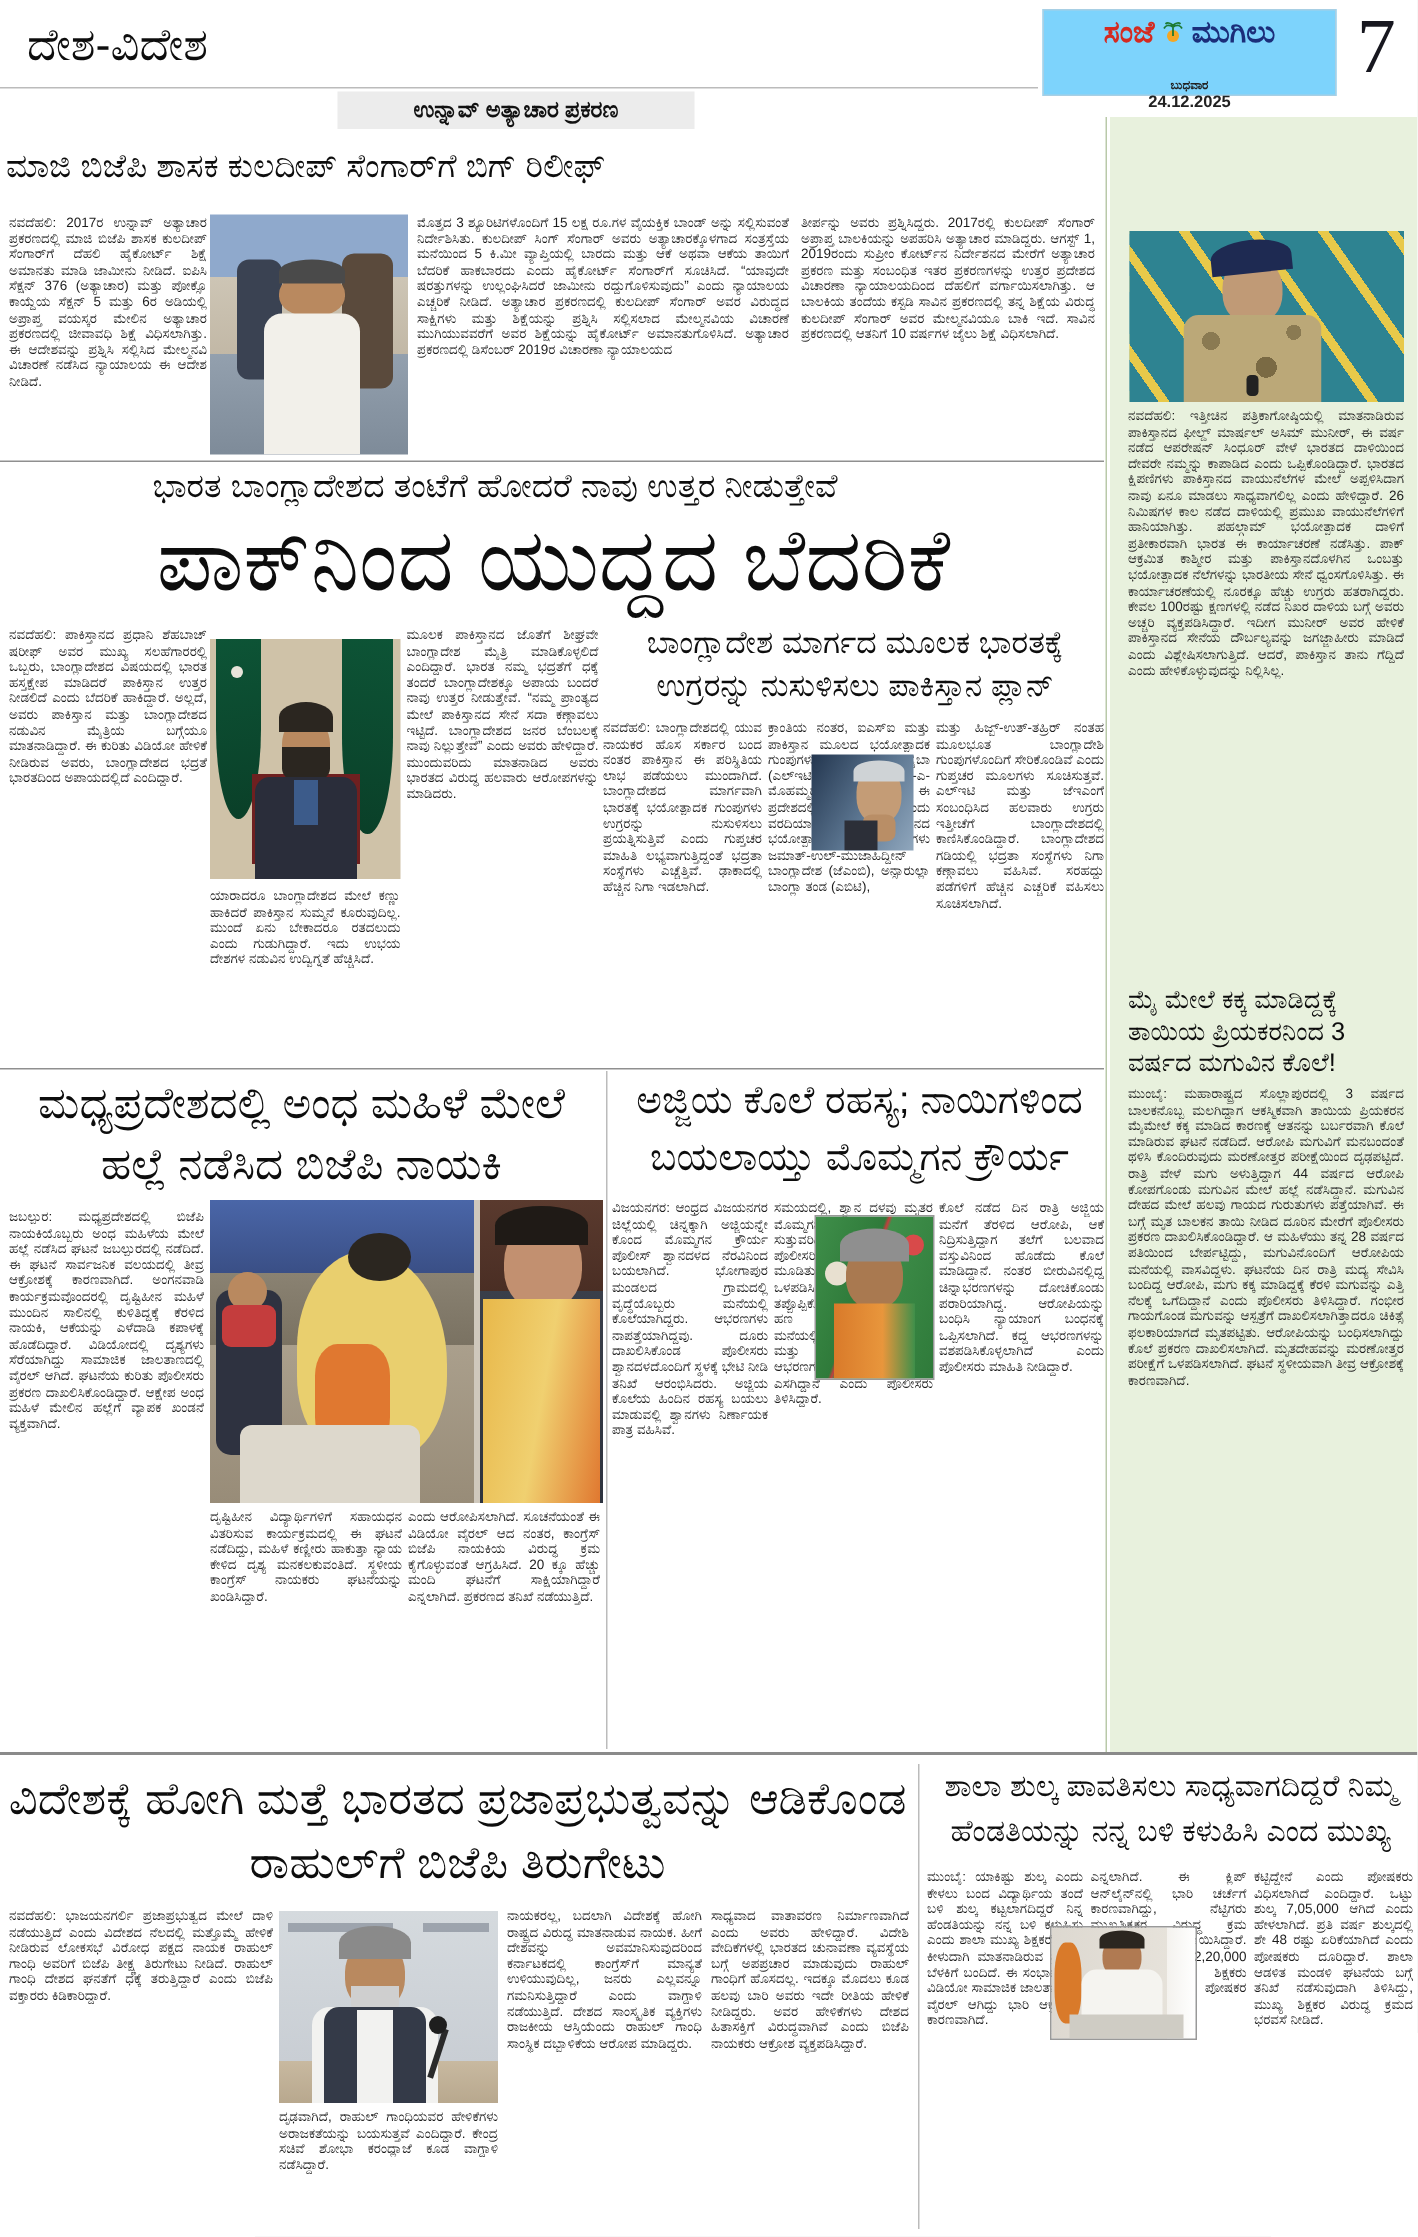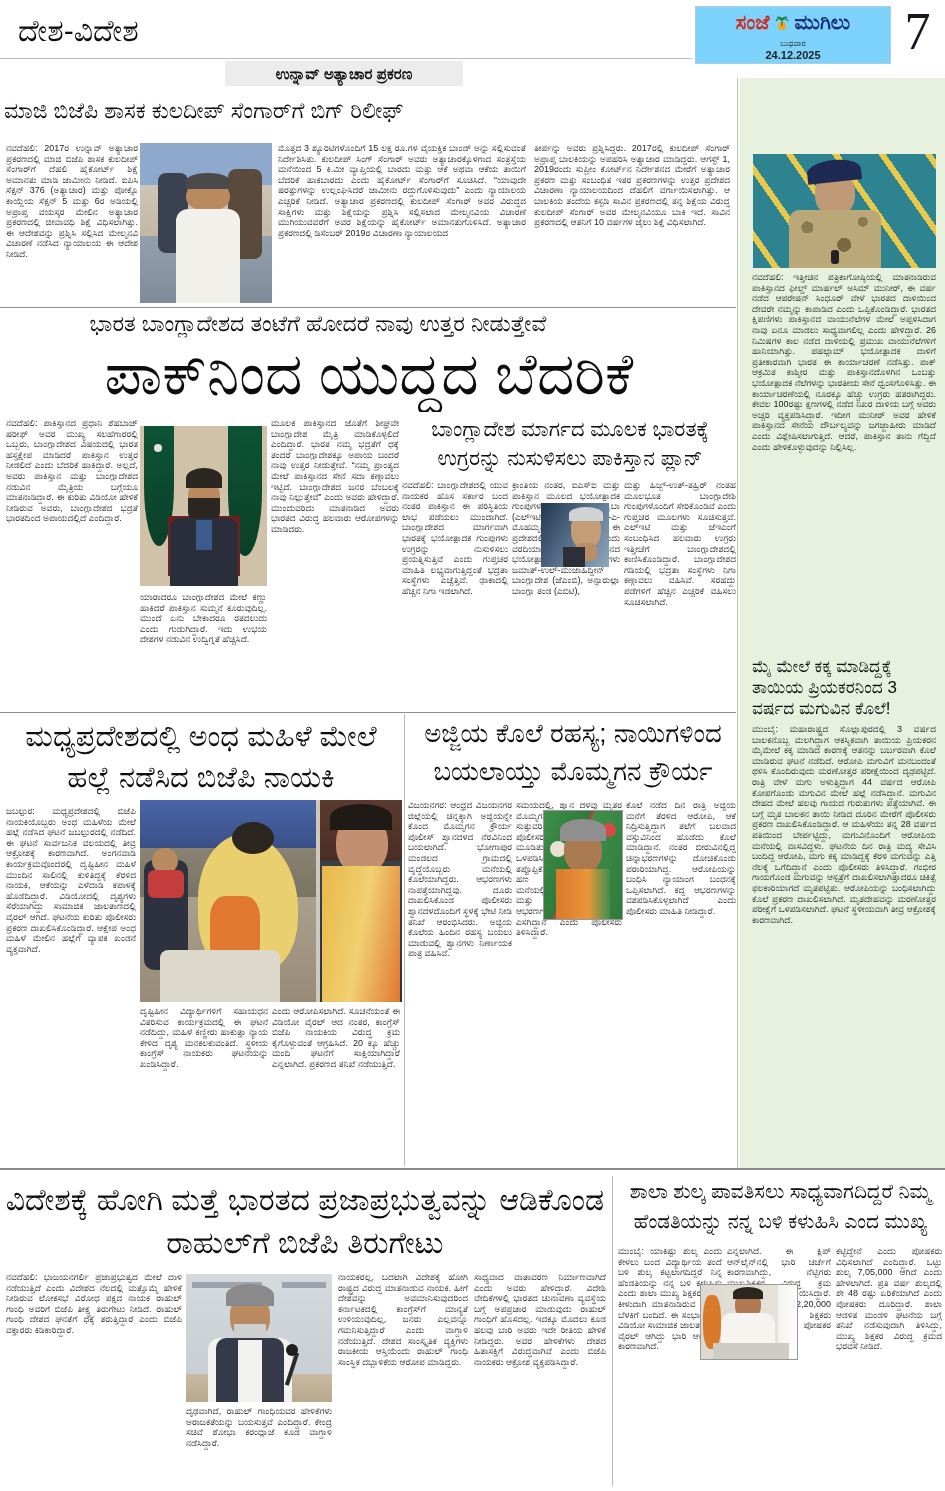--- a/index.html
+++ b/index.html
@@ -26,21 +26,21 @@
     <div style="margin-top:4px;">
       <span style="color:#d42a20;font-weight:bold;font-size:20px;">ಸಂಜೆ</span>
       <span style="display:inline-block;vertical-align:middle;">
         <svg width="16" height="16" viewBox="0 0 16 16">
           <circle cx="8" cy="11" r="4" fill="#f5a623"></circle>
           <path d="M8 11 L8 4 M8 5 C5 3 3 4 2 6 M8 5 C11 3 13 4 14 6 M8 4 C6 2 4 2 3 3 M8 4 C10 2 12 2 13 3" stroke="#1c7a33" stroke-width="1.2" fill="none"></path>
         </svg>
       </span>
       <span style="color:#1b2e7a;font-weight:bold;font-size:20px;">ಮುಗಿಲು</span>
     </div>
-    <div style="font-size:8px;font-weight:normal;color:#222;margin-top:4px;">ಬುಧವಾರ</div>
+    <div style="font-size:8px;font-weight:bold;color:#222;margin-top:18px;">ಬುಧವಾರ</div>
     <div style="font-size:11px;font-weight:bold;color:#222;">24.12.2025</div>
   </div>
   <div class="abs" style="left:890px;top:2px;width:55px;height:60px;font-family:'Liberation Serif',serif;font-size:52px;color:#17171f;text-align:center;line-height:60px;">7</div>
 
   <div class="abs" style="left:740px;top:78px;width:205px;height:1090px;background:#e8f1dd;"></div>
   <div class="rule" style="left:737px;top:78px;width:1px;height:1090px;background:#b9c9a9;"></div>
 
   <div class="abs" style="left:225px;top:61px;width:238px;height:25px;background:#ececec;text-align:center;">
     <span style="font-size:15px;font-weight:bold;color:#111;line-height:25px;">ಉನ್ನಾವ್ ಅತ್ಯಾಚಾರ ಪ್ರಕರಣ</span>
   </div>
@@ -54,21 +54,21 @@
     <div style="left:46px;top:38px;width:44px;height:30px;background:#b9895f;border-radius:50% 50% 45% 45%;"></div>
     <div style="left:46px;top:30px;width:44px;height:16px;background:#4a4a4a;border-radius:50% 50% 0 0;"></div>
     <div style="left:36px;top:66px;width:64px;height:94px;background:#f2f0ea;border-radius:12px 12px 0 0;"></div>
   </div>
 
   <div class="bodycol" style="left:278px;top:143px;width:248px;height:160px;">ಮೊತ್ತದ 3 ಶ್ಯೂರಿಟಿಗಳೊಂದಿಗೆ 15 ಲಕ್ಷ ರೂ.ಗಳ ವೈಯಕ್ತಿಕ ಬಾಂಡ್ ಅನ್ನು ಸಲ್ಲಿಸುವಂತೆ ನಿರ್ದೇಶಿಸಿತು. ಕುಲದೀಪ್ ಸಿಂಗ್ ಸೆಂಗಾರ್ ಅವರು ಅತ್ಯಾಚಾರಕ್ಕೊಳಗಾದ ಸಂತ್ರಸ್ತೆಯ ಮನೆಯಿಂದ 5 ಕಿ.ಮೀ ವ್ಯಾಪ್ತಿಯಲ್ಲಿ ಬಾರದು ಮತ್ತು ಆಕೆ ಅಥವಾ ಆಕೆಯ ತಾಯಿಗೆ ಬೆದರಿಕೆ ಹಾಕಬಾರದು ಎಂದು ಹೈಕೋರ್ಟ್ ಸೆಂಗಾರ್‌ಗೆ ಸೂಚಿಸಿದೆ. “ಯಾವುದೇ ಷರತ್ತುಗಳನ್ನು ಉಲ್ಲಂಘಿಸಿದರೆ ಜಾಮೀನು ರದ್ದುಗೊಳಿಸುವುದು” ಎಂದು ನ್ಯಾಯಾಲಯ ಎಚ್ಚರಿಕೆ ನೀಡಿದೆ. ಅತ್ಯಾಚಾರ ಪ್ರಕರಣದಲ್ಲಿ ಕುಲದೀಪ್ ಸೆಂಗಾರ್ ಅವರ ವಿರುದ್ಧದ ಸಾಕ್ಷಿಗಳು ಮತ್ತು ಶಿಕ್ಷೆಯನ್ನು ಪ್ರಶ್ನಿಸಿ ಸಲ್ಲಿಸಲಾದ ಮೇಲ್ಮನವಿಯ ವಿಚಾರಣೆ ಮುಗಿಯುವವರೆಗೆ ಅವರ ಶಿಕ್ಷೆಯನ್ನು ಹೈಕೋರ್ಟ್ ಅಮಾನತುಗೊಳಿಸಿದೆ. ಅತ್ಯಾಚಾರ ಪ್ರಕರಣದಲ್ಲಿ ಡಿಸೆಂಬರ್ 2019ರ ವಿಚಾರಣಾ ನ್ಯಾಯಾಲಯದ</div>
   <div class="bodycol" style="left:534px;top:143px;width:196px;height:160px;">ತೀರ್ಪನ್ನು ಅವರು ಪ್ರಶ್ನಿಸಿದ್ದರು. 2017ರಲ್ಲಿ ಕುಲದೀಪ್ ಸೆಂಗಾರ್ ಅಪ್ರಾಪ್ತ ಬಾಲಕಿಯನ್ನು ಅಪಹರಿಸಿ ಅತ್ಯಾಚಾರ ಮಾಡಿದ್ದರು. ಆಗಸ್ಟ್ 1, 2019ರಂದು ಸುಪ್ರೀಂ ಕೋರ್ಟ್‌ನ ನಿರ್ದೇಶನದ ಮೇರೆಗೆ ಅತ್ಯಾಚಾರ ಪ್ರಕರಣ ಮತ್ತು ಸಂಬಂಧಿತ ಇತರ ಪ್ರಕರಣಗಳನ್ನು ಉತ್ತರ ಪ್ರದೇಶದ ವಿಚಾರಣಾ ನ್ಯಾಯಾಲಯದಿಂದ ದೆಹಲಿಗೆ ವರ್ಗಾಯಿಸಲಾಗಿತ್ತು. ಆ ಬಾಲಕಿಯ ತಂದೆಯ ಕಸ್ಟಡಿ ಸಾವಿನ ಪ್ರಕರಣದಲ್ಲಿ ತನ್ನ ಶಿಕ್ಷೆಯ ವಿರುದ್ಧ ಕುಲದೀಪ್ ಸೆಂಗಾರ್ ಅವರ ಮೇಲ್ಮನವಿಯೂ ಬಾಕಿ ಇದೆ. ಸಾವಿನ ಪ್ರಕರಣದಲ್ಲಿ ಆತನಿಗೆ 10 ವರ್ಷಗಳ ಜೈಲು ಶಿಕ್ಷೆ ವಿಧಿಸಲಾಗಿದೆ.</div>
 
   <div class="rule" style="left:0;top:307px;width:736px;height:1px;"></div>
 
-  <div class="abs headline center" style="left:0;top:311px;width:636px;height:28px;font-size:22px;line-height:26px;white-space:nowrap;overflow:hidden;">ಭಾರತ ಬಾಂಗ್ಲಾದೇಶದ ತಂಟೆಗೆ ಹೋದರೆ ನಾವು ಉತ್ತರ ನೀಡುತ್ತೇವೆ</div>
+  <div class="abs headline center" style="left:0;top:311px;width:636px;height:28px;font-size:22px;line-height:26px;white-space:nowrap;overflow:hidden;padding-left:12px;">ಭಾರತ ಬಾಂಗ್ಲಾದೇಶದ ತಂಟೆಗೆ ಹೋದರೆ ನಾವು ಉತ್ತರ ನೀಡುತ್ತೇವೆ</div>
   <div class="abs headline center" style="left:0;top:338px;width:738px;height:74px;font-size:58px;line-height:72px;white-space:nowrap;">ಪಾಕ್‌ನಿಂದ ಯುದ್ಧದ ಬೆದರಿಕೆ</div>
 
   <div class="bodycol" style="left:6px;top:418px;width:132px;height:292px;">ನವದೆಹಲಿ: ಪಾಕಿಸ್ತಾನದ ಪ್ರಧಾನಿ ಶೆಹಬಾಜ್ ಷರೀಫ್ ಅವರ ಮುಖ್ಯ ಸಲಹೆಗಾರರಲ್ಲಿ ಒಬ್ಬರು, ಬಾಂಗ್ಲಾದೇಶದ ವಿಷಯದಲ್ಲಿ ಭಾರತ ಹಸ್ತಕ್ಷೇಪ ಮಾಡಿದರೆ ಪಾಕಿಸ್ತಾನ ಉತ್ತರ ನೀಡಲಿದೆ ಎಂದು ಬೆದರಿಕೆ ಹಾಕಿದ್ದಾರೆ. ಅಲ್ಲದೆ, ಅವರು ಪಾಕಿಸ್ತಾನ ಮತ್ತು ಬಾಂಗ್ಲಾದೇಶದ ನಡುವಿನ ಮೈತ್ರಿಯ ಬಗ್ಗೆಯೂ ಮಾತನಾಡಿದ್ದಾರೆ. ಈ ಕುರಿತು ವಿಡಿಯೋ ಹೇಳಿಕೆ ನೀಡಿರುವ ಅವರು, ಬಾಂಗ್ಲಾದೇಶದ ಭದ್ರತೆ ಭಾರತದಿಂದ ಅಪಾಯದಲ್ಲಿದೆ ಎಂದಿದ್ದಾರೆ.</div>
 
   <div class="photo" style="left:140px;top:426px;width:127px;height:160px;background:#cfc2a8;">
     <div style="left:4px;top:0;width:30px;height:120px;background:linear-gradient(170deg,#0d5436,#0a3f28);border-radius:0 0 50% 50%;"></div>
     <div style="left:88px;top:0;width:34px;height:130px;background:linear-gradient(190deg,#0d5436,#0a3f28);border-radius:0 0 50% 50%;"></div>
     <div style="left:14px;top:18px;width:8px;height:8px;background:#e8e4da;border-radius:50%;"></div>
     <div style="left:28px;top:90px;width:24px;height:60px;background:#6e2020;"></div>
     <div style="left:76px;top:90px;width:24px;height:60px;background:#6e2020;"></div>

